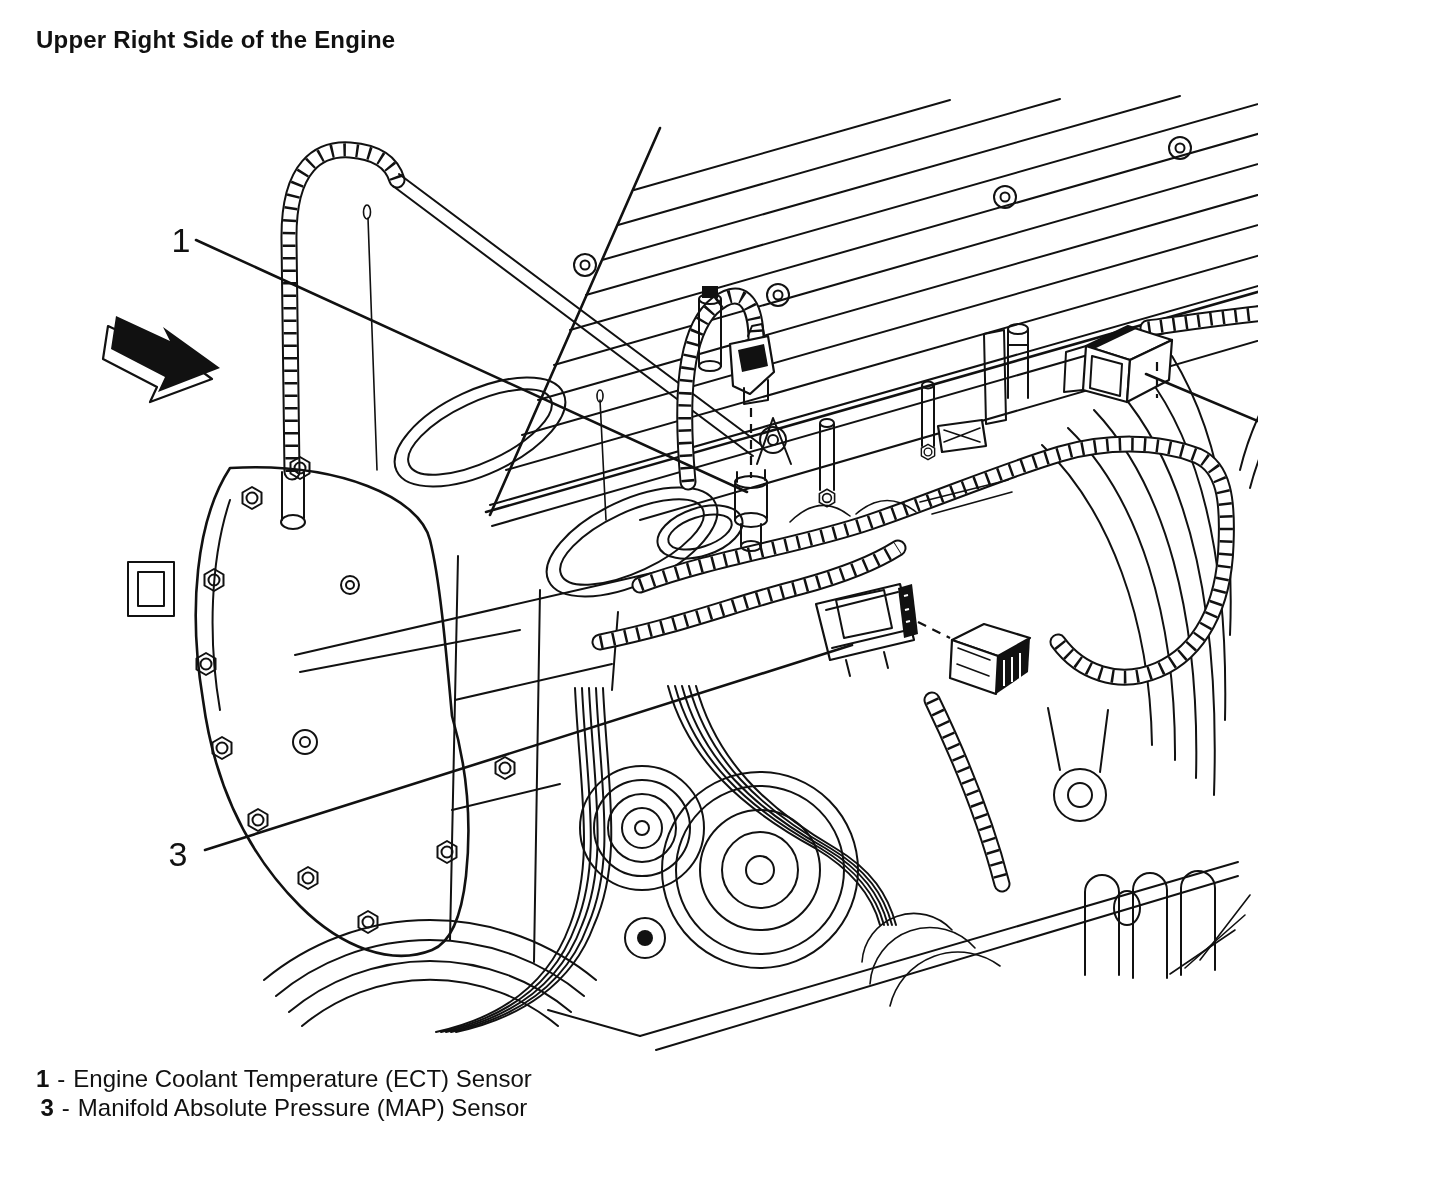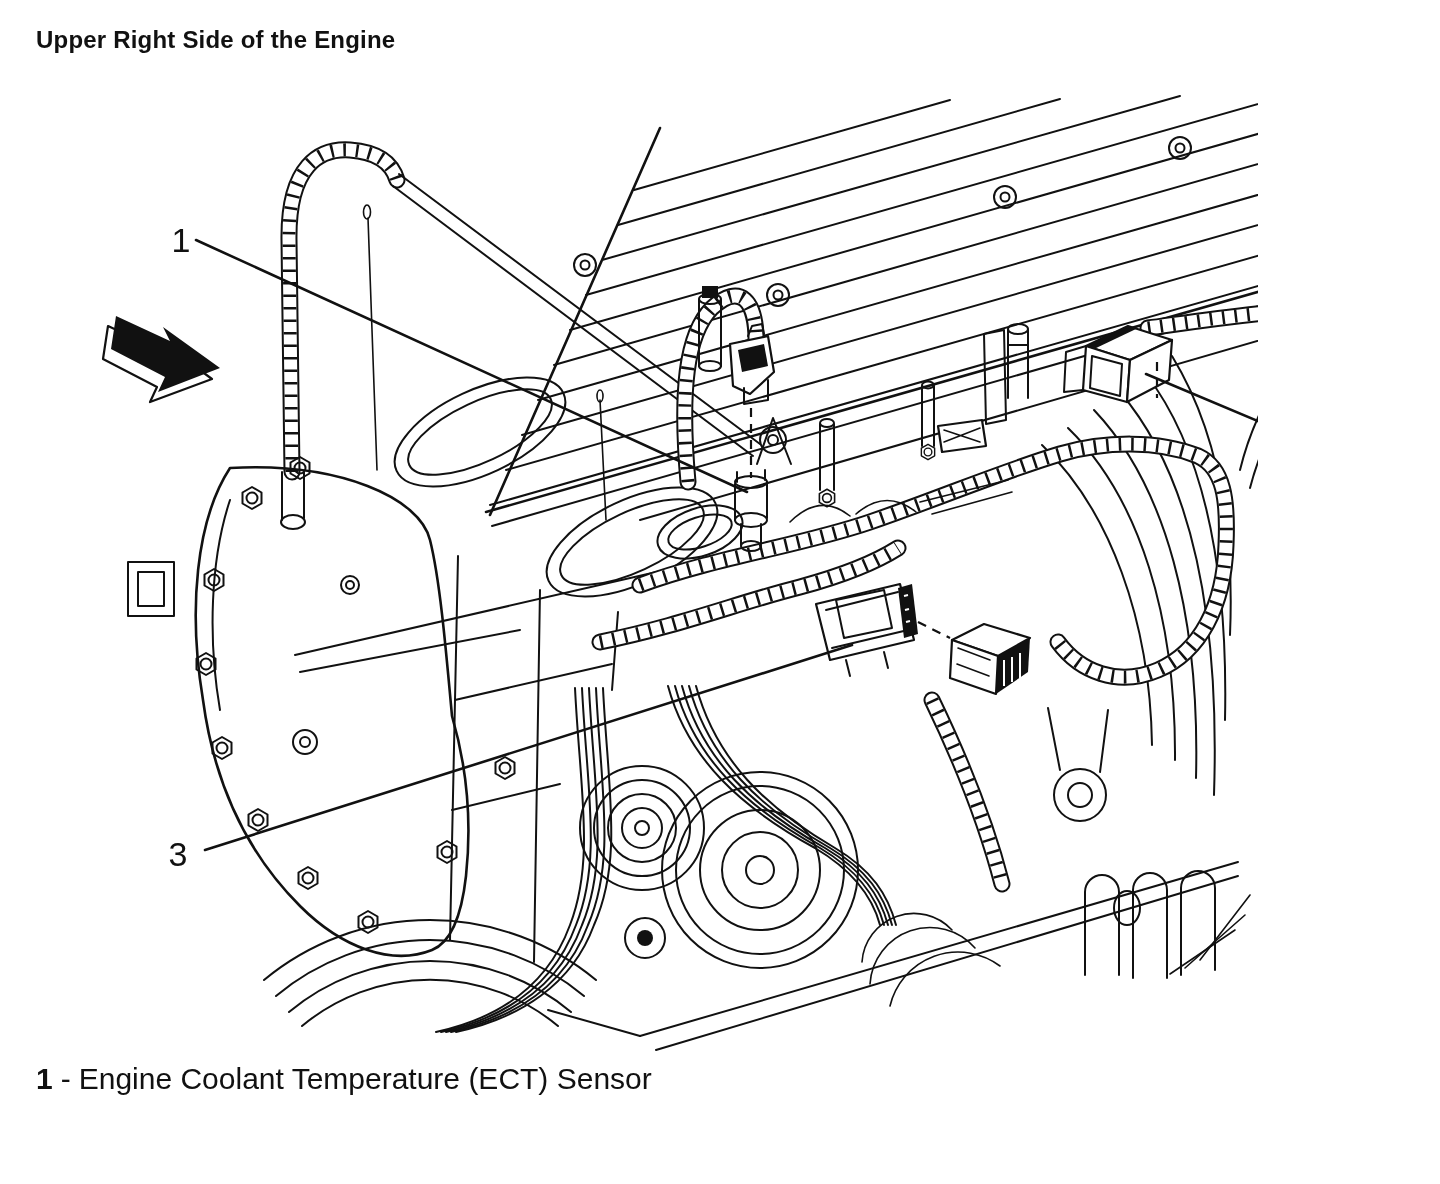--- a/index.html
+++ b/index.html
@@ -12,21 +12,21 @@
   .s  {fill:none;stroke:#111;stroke-width:2;stroke-linecap:round;stroke-linejoin:round;}
   .s1 {fill:none;stroke:#111;stroke-width:1.6;stroke-linecap:round;}
   .s3 {fill:none;stroke:#111;stroke-width:2.6;stroke-linecap:round;stroke-linejoin:round;}
   .wfill{fill:#ffffff;stroke:#111;stroke-width:2.2;stroke-linejoin:round;}
   .ink{fill:#111;stroke:none;}
   .tube-out{fill:none;stroke:#111;stroke-width:17;stroke-linecap:round;}
   .tube-in {fill:none;stroke:#fff;stroke-width:13;stroke-linecap:round;}
   .tube-rib{fill:none;stroke:#111;stroke-width:13;stroke-linecap:butt;stroke-dasharray:2.5 10;}
   .dashln{fill:none;stroke:#111;stroke-width:2.2;stroke-dasharray:9 7;}
   .callout{font-family:"Liberation Sans", sans-serif;font-size:34px;fill:#111;}
-  .legend{position:absolute;left:36px;top:1064px;font-size:30px;line-height:29px;text-align:center;}
+  .legend{position:absolute;left:36px;top:1064px;font-size:24px;line-height:29px;text-align:center;}
   .legend-row{white-space:nowrap;}
   .legend-num{font-weight:bold;}
   .legend-sep{display:inline-block;margin:0 8px;}
 </style>
 </head>
 <body>
 
 <div class="page">
 
   <div class="title">Upper Right Side of the Engine</div>
@@ -327,15 +327,18 @@
       <text class="callout" x="1367" y="477" text-anchor="middle">2</text>
       <text class="callout" x="178" y="866" text-anchor="middle">3</text>
     </g>
   </svg>
   </div>
 
   <div class="legend">
     <div class="legend-row">
       <span class="legend-num">1</span><span class="legend-sep">-</span><span class="legend-label">Engine Coolant Temperature (ECT) Sensor</span>
     </div>
+    <div class="legend-row">
+      <span class="legend-num">3</span><span class="legend-sep">-</span><span class="legend-label">Manifold Absolute Pressure (MAP) Sensor</span>
+    </div>
   </div>
 
 </div>
 
 </body></html>

